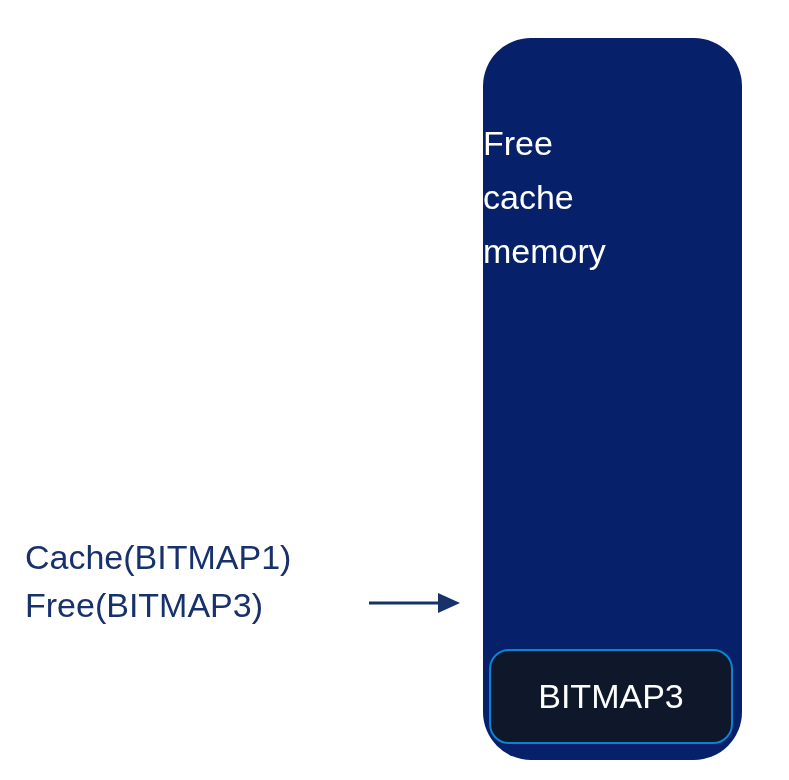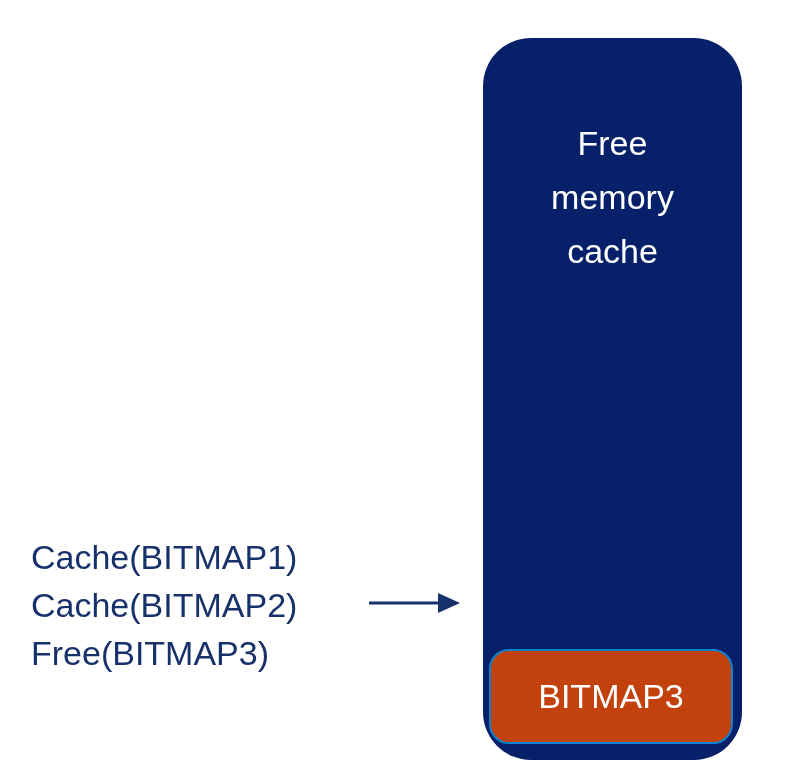--- a/index.html
+++ b/index.html
@@ -12,21 +12,21 @@
     position: relative;
     width: 789px;
     height: 780px;
     background: #ffffff;
     overflow: hidden;
   }
 
   
   .cache-calls {
     position: absolute;
-    left: 31px;
+    left: 25px;
     top: 533px;
     color: #17316b;
     font-size: 34px;
     line-height: 48px;
     white-space: nowrap;
   }
 
   
   .arrow {
     position: absolute;
@@ -42,71 +42,69 @@
     width: 259px;
     height: 722px;
     background: #062169;
     border-radius: 48px;
   }
   .memory-title {
     position: absolute;
     top: 78px;
     left: 0;
     width: 100%;
-    text-align: center;
     color: #ffffff;
     font-size: 34px;
     line-height: 54px;
   }
 
   
   .stack {
     position: absolute;
     left: 6px;
     right: 9px;
     bottom: 16px;
     display: flex;
     flex-direction: column;
     gap: 11px;
   }
   .block {
     height: 95px;
-    background: #c2410c;
+    background: #0f172a;
     border: 2px solid #0c83cf;
     border-radius: 20px;
     box-sizing: border-box;
     display: flex;
     align-items: center;
     justify-content: center;
     color: #ffffff;
     font-size: 34px;
   }
 </style>
 </head>
 <body>
 
 <div class="canvas">
 
   <div class="cache-calls">
     <div>Cache(BITMAP1)</div>
-    <div>Cache(BITMAP2)</div>
     <div>Free(BITMAP3)</div>
   </div>
 
   <svg class="arrow" width="96" height="28" viewBox="0 0 96 28">
     <line x1="3" y1="14" x2="72" y2="14" stroke="#17316b" stroke-width="3"></line>
     <polygon points="72,4 94,14 72,24" fill="#17316b"></polygon>
   </svg>
 
   <div class="memory">
 
     <div class="memory-title">
       <div>Free</div>
+      <div>cache</div>
       <div>memory</div>
-      <div>cache</div>
     </div>
 
     <div class="stack">
       <div class="block">BITMAP3</div>
     </div>
 
   </div>
 
 </div>
 

